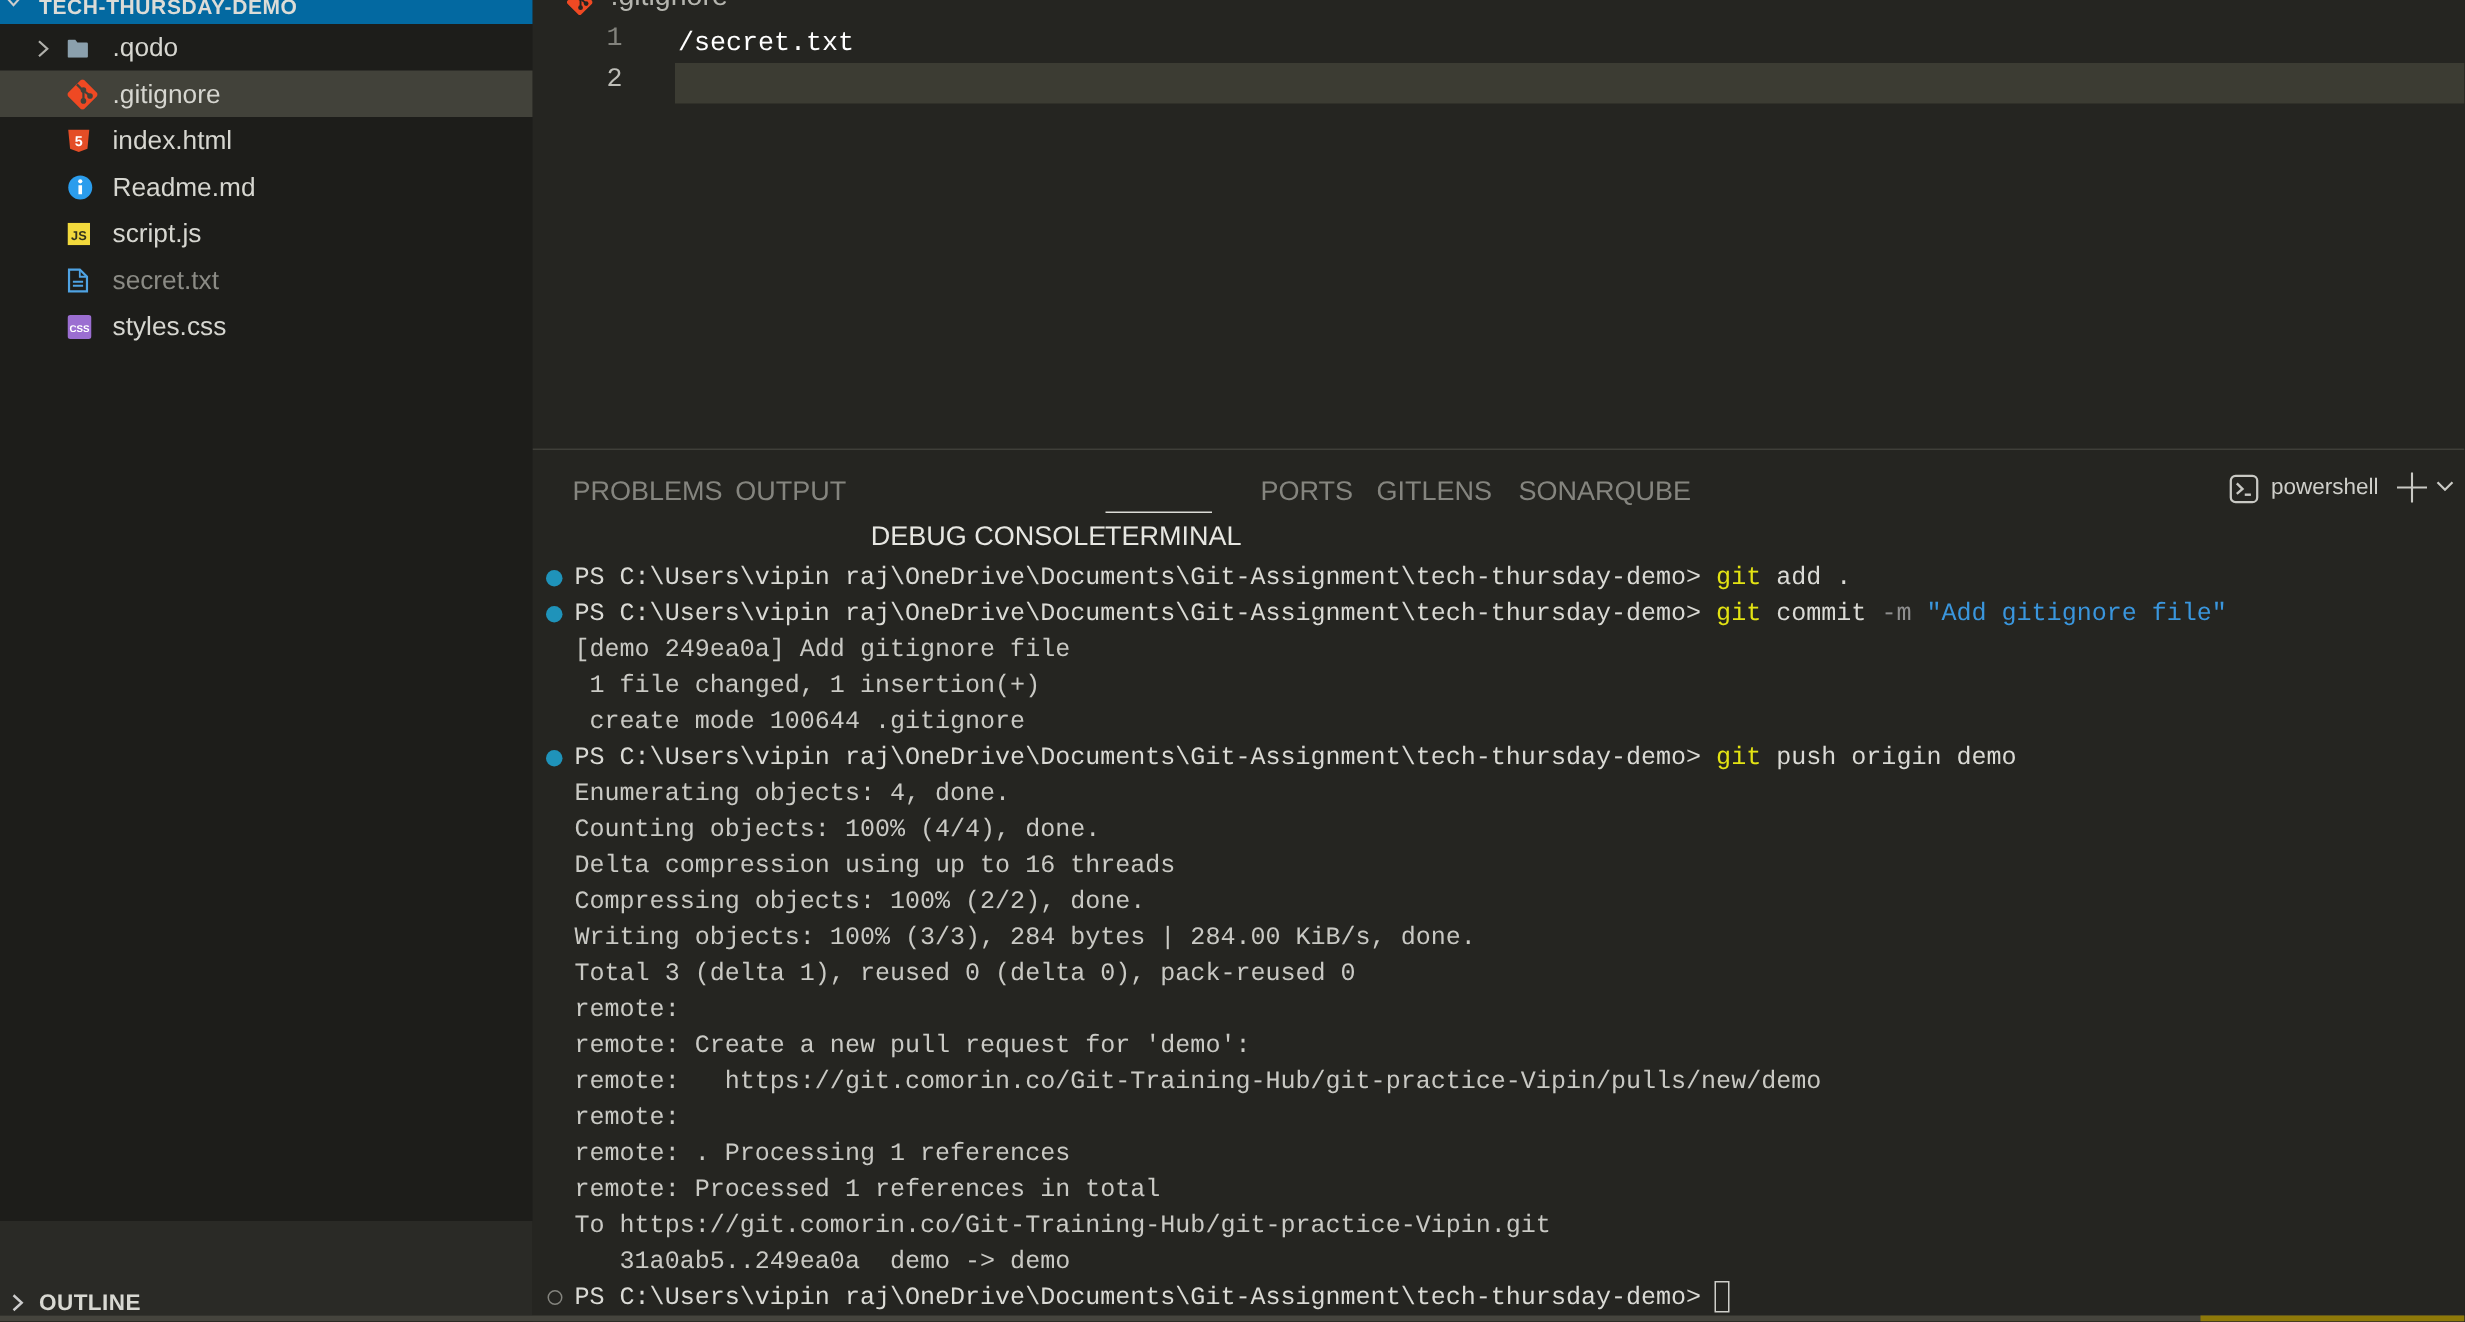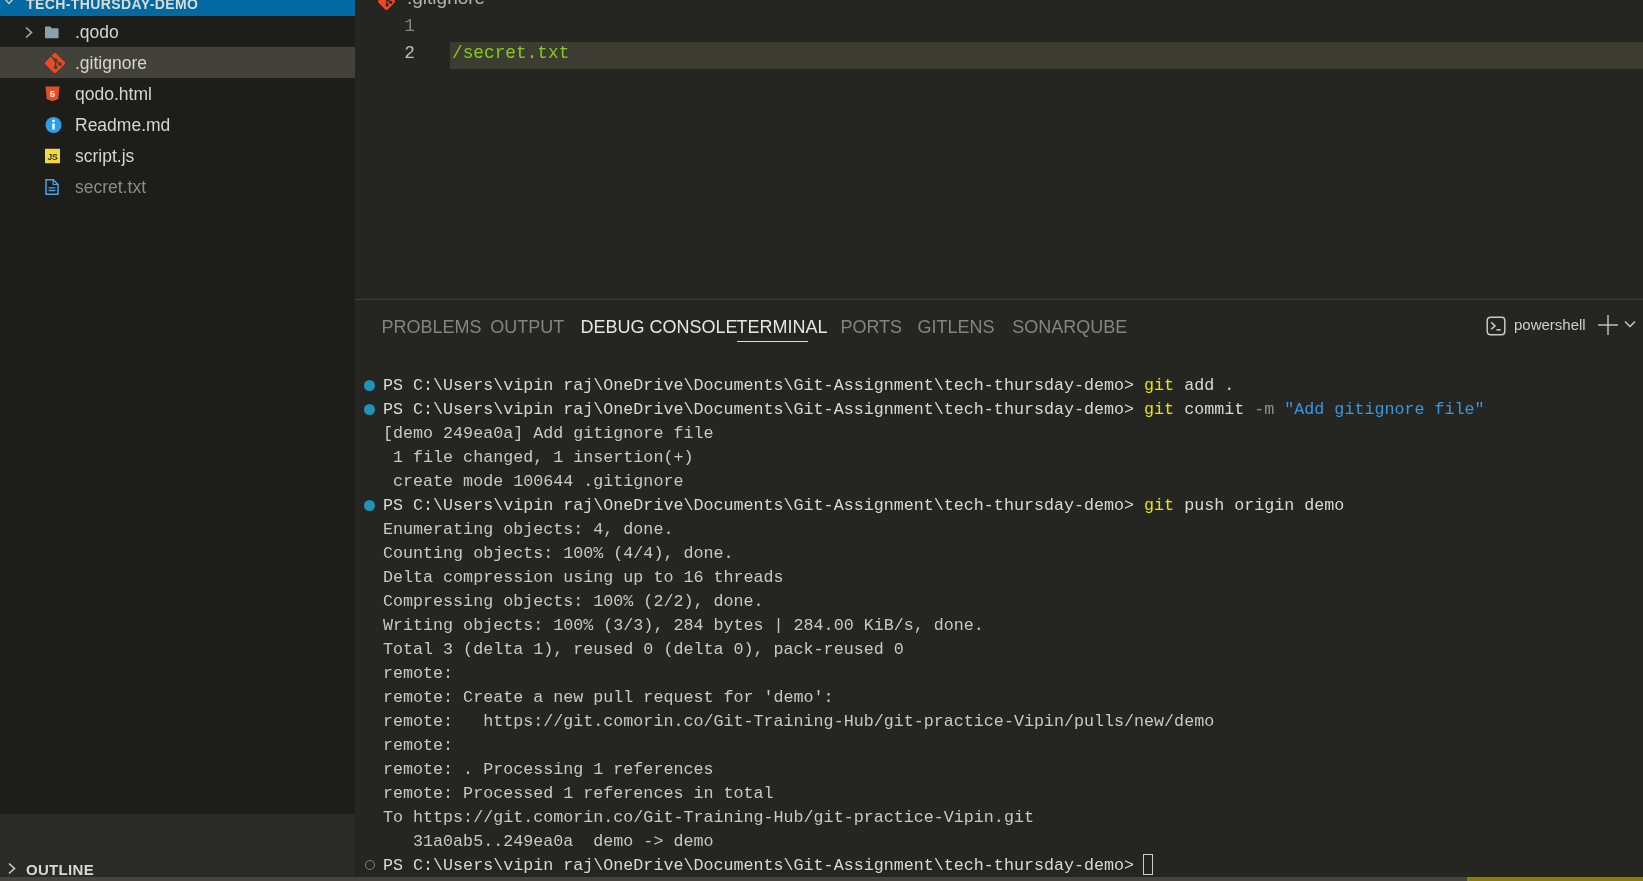--- a/index.html
+++ b/index.html
@@ -23,27 +23,27 @@
           font-weight:bold; font-size:15px;margin-top:38px; }
   .sect .t { position:absolute; left:26px; top:50%; transform:translateY(-50%); letter-spacing:0.3px;}
 
   
   #editor { left:355px; top:0; width:1288px; height:299px; background:#252521; }
   #tabtxt { position:absolute; left:52px; top:-13px; font-size:19px; color:#b5b5af; }
   #hl2 { position:absolute; left:95px; top:42px; width:1193px; height:27px; background:#3c3c33; }
   .lnum { position:absolute; width:60px; text-align:right; font-size:17.8px; color:#83837d;
           font-family:"Liberation Mono", monospace; }
   #code1 { position:absolute; left:97px; top:15.5px; height:26.5px; line-height:26.5px;
-           font-size:17.8px; color:#84cc16; font-family:"Liberation Mono", monospace; white-space:pre;margin-top:24px;}
+           font-size:17.8px; color:#ffffff; font-family:"Liberation Mono", monospace; white-space:pre;}
 
   
   #panel { left:355px; top:299px; width:1288px; height:578px; background:#252521;
            border-top:1px solid #3f3f39; }
   .ptab { position:absolute; top:17px; font-size:18px; color:#85857f; }
-  .ptab.on { color:#e7e7e2; }
+  .ptab.on { color:#e7e7e2;margin-top:30px; }
   #underln { position:absolute; left:381.6px; top:41px; height:1px; background:#dcdcd7; }
 
   
   #term { position:absolute; left:28px; top:74px; font-family:"Liberation Mono", monospace;
           font-size:16.7px; line-height:24px; white-space:pre; color:#c9c9c4; }
   #term .cmd { color:#dadad5; }
   .y { color:#e3e313; }
   .cy { color:#3a96dd; }
   .gr { color:#8f8f8f; }
   .dot { position:absolute; left:9px; width:11px; height:11px; border-radius:50%; background:#1f93ba; }
@@ -140,21 +140,21 @@
       <circle cx="12.0" cy="8.8" r="1.5" fill="#42423a"></circle>
     </svg>
     <div class="name">.gitignore</div>
   </div>
 
   <div class="row" style="top:78px">
     <svg class="fic" width="15" height="16" viewBox="0 0 15 16">
       <path fill="#e44d26" d="M0.5 0.5h14l-1.2 12.6L7.5 15.3 1.7 13.1z"></path>
       <text x="7.5" y="11" text-anchor="middle" font-size="9.5" font-weight="bold" fill="#fff" font-family="Liberation Sans">5</text>
     </svg>
-    <div class="name">qodo.html</div>
+    <div class="name">index.html</div>
   </div>
 
   <div class="row" style="top:109px">
     <svg class="fic" width="17" height="17" viewBox="0 0 17 17">
       <circle cx="8.5" cy="8.5" r="8" fill="#2b9ded"></circle>
       <rect x="7.3" y="7" width="2.4" height="6" fill="#fff"></rect>
       <circle cx="8.5" cy="4.4" r="1.4" fill="#fff"></circle>
     </svg>
     <div class="name">Readme.md</div>
   </div>
@@ -170,20 +170,27 @@
   <div class="row" style="top:171px">
     <svg class="fic" width="14" height="17" viewBox="0 0 14 17" fill="none" stroke="#4fa3e3">
       <path stroke-width="1.5" d="M1 1.2h7.2l4.8 4.8v9.8H1z"></path>
       <path stroke-width="1.2" d="M8.2 1.2v4.8H13"></path>
       <line stroke-width="1.3" x1="3.6" y1="9.3" x2="10.4" y2="9.3"></line>
       <line stroke-width="1.3" x1="3.6" y1="12" x2="10.4" y2="12"></line>
     </svg>
     <div class="name gray">secret.txt</div>
   </div>
 
+  <div class="row" style="top:202px">
+    <svg class="fic" width="16" height="16" viewBox="0 0 16 16">
+      <rect width="16" height="16" rx="2" fill="#9b6ed1"></rect>
+      <text x="8" y="11" text-anchor="middle" font-size="6.5" font-weight="bold" fill="#fff" font-family="Liberation Sans">CSS</text>
+    </svg>
+    <div class="name">styles.css</div>
+  </div>
 
   <div id="sb-bottom" class="abs"></div>
   <div class="sect" style="top:815px">
     <svg style="position:absolute;left:7px;top:9px" width="9" height="13" viewBox="0 0 9 13" fill="none" stroke="#cccccc" stroke-width="1.6">
         <path d="M2 1.5 7.5 6.5 2 11.5"></path>
       </svg>
     <div class="t">OUTLINE</div>
   </div>
 </div>
 

